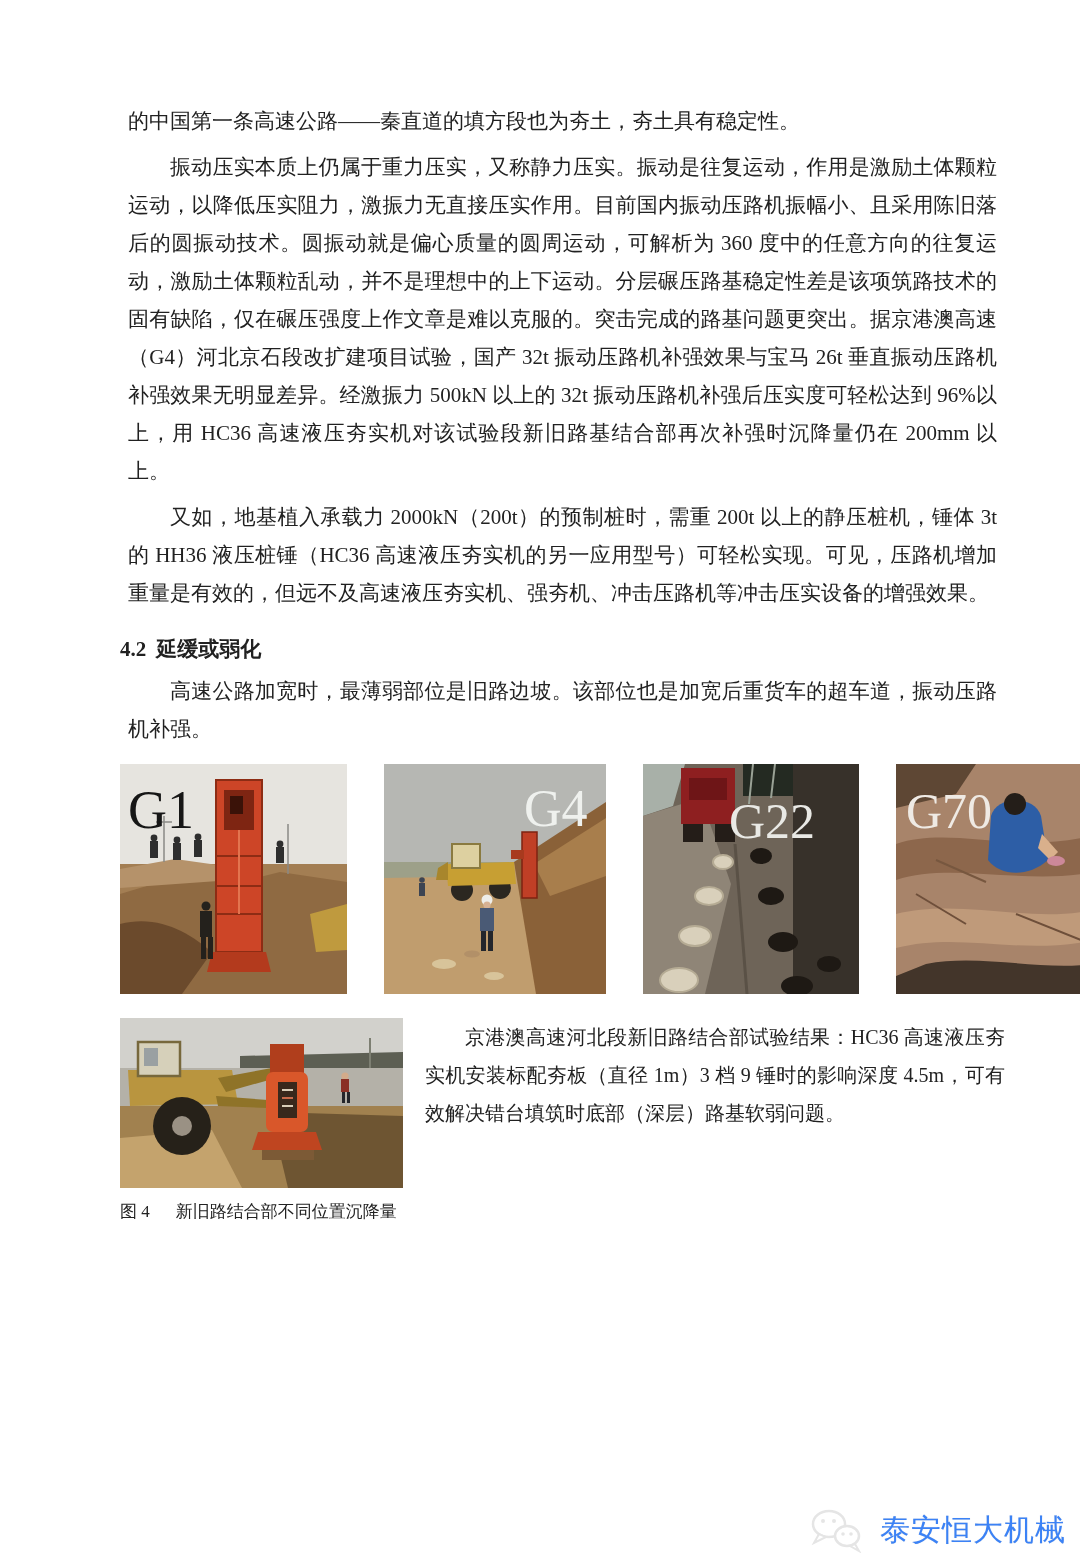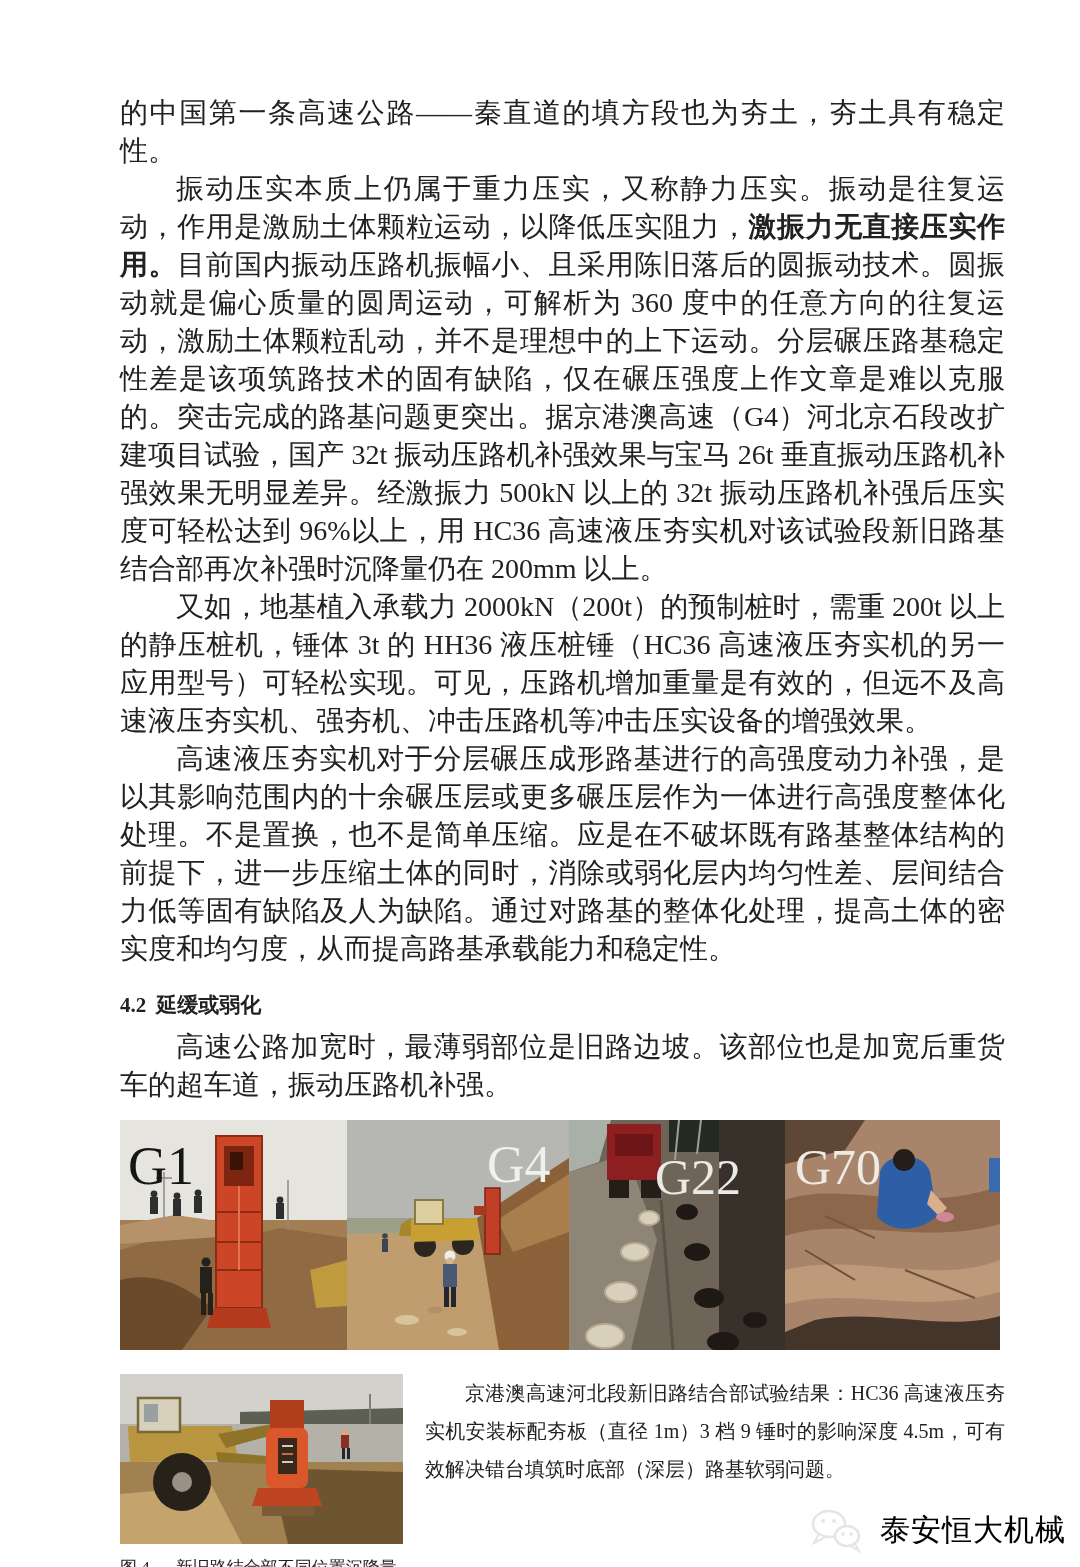--- a/index.html
+++ b/index.html
@@ -3,65 +3,64 @@
 <meta charset="utf-8">
 <style>
   html,body { margin:0; padding:0; }
   body {
     width:1080px; height:1567px; background:#ffffff; position:relative;
     font-family:"Liberation Serif","DejaVu Serif",serif; color:#212121;
     overflow:hidden;
   }
   .content { position:absolute; left:120px; top:94px; width:885px; }
   .content p {
-    margin:0; font-size:28px; line-height:38px; text-align:justify;
+    margin:8px; font-size:21px; line-height:38px; text-align:justify;
     text-indent:2em;
   }
   .content p.noindent { text-indent:0; }
-  b { font-weight:bold; }
+  b { font-weight:normal; }
   h2.section-heading {
     font-size:21px; font-weight:bold; margin:22px 0 8px 0; line-height:30px;
   }
   h2.section-heading .sec-num { margin-right:10px; }
   .figure3 { margin-top:16px; }
-  .photo-strip { display:flex; width:880px; height:230px; }
+  .photo-strip { display:flex; width:880px; height:230px;gap:37px; }
   .photo-strip svg { display:block; flex:0 0 auto; }
   .fig-caption {
     font-size:17px; line-height:24px; margin-top:10px; color:#222;
   }
   .fig-caption .caption-label { margin-right:26px; }
   .two-col { display:flex; margin-top:24px; }
   .fig4-col { width:285px; flex:0 0 auto; }
   .fig4-col .fig-caption { margin-top:8px; }
   .right-col { width:580px; margin-left:20px; flex:0 0 auto; }
   .right-col p {
     margin:0; font-size:20px; line-height:38px; text-align:justify; text-indent:2em;
   }
   .watermark {
     position:absolute; right:14px; bottom:14px;
     display:flex; align-items:center; gap:17px;
-    color:#000000; font-size:30px; letter-spacing:1px;
+    color:#3b82f6; font-size:30px; letter-spacing:1px;
     text-shadow:0 0 1px #dedede;
   }
   .photo-label { font-family:"Liberation Serif","DejaVu Serif",serif; }
 </style>
 </head>
 <body>
 
 <div class="page">
 
   <div class="content">
 
     <p class="noindent">的中国第一条高速公路——秦直道的填方段也为夯土，夯土具有稳定性。</p>
 
     <p><span>振动压实本质上仍属于重力压实，又称静力压实。振动是往复运动，作用是激励土体颗粒运动，以降低压实阻力，</span><b>激振力无直接压实作用。</b><span>目前国内振动压路机振幅小、且采用陈旧落后的圆振动技术。圆振动就是偏心质量的圆周运动，可解析为 360 度中的任意方向的往复运动，激励土体颗粒乱动，并不是理想中的上下运动。分层碾压路基稳定性差是该项筑路技术的固有缺陷，仅在碾压强度上作文章是难以克服的。突击完成的路基问题更突出。据京港澳高速（G4）河北京石段改扩建项目试验，国产 32t 振动压路机补强效果与宝马 26t 垂直振动压路机补强效果无明显差异。经激振力 500kN 以上的 32t 振动压路机补强后压实度可轻松达到 96%以上，用 HC36 高速液压夯实机对该试验段新旧路基结合部再次补强时沉降量仍在 200mm 以上。</span></p>
 
     <p>又如，地基植入承载力 2000kN（200t）的预制桩时，需重 200t 以上的静压桩机，锤体 3t 的 HH36 液压桩锤（HC36 高速液压夯实机的另一应用型号）可轻松实现。可见，压路机增加重量是有效的，但远不及高速液压夯实机、强夯机、冲击压路机等冲击压实设备的增强效果。</p>
 
-    <p>高速液压夯实机对于分层碾压成形路基进行的高强度动力补强，是以其影响范围内的十余碾压层或更多碾压层作为一体进行高强度整体化处理。不是置换，也不是简单压缩。应是在不破坏既有路基整体结构的前提下，进一步压缩土体的同时，消除或弱化层内均匀性差、层间结合力低等固有缺陷及人为缺陷。通过对路基的整体化处理，提高土体的密实度和均匀度，从而提高路基承载能力和稳定性。</p>
 
     <h2 class="section-heading"><span class="sec-num">4.2</span><span>延缓或弱化</span></h2>
 
     <p>高速公路加宽时，最薄弱部位是旧路边坡。该部位也是加宽后重货车的超车道，振动压路机补强。</p>
 
 
     <div class="figure3">
       <div class="photo-strip">
 
         <svg width="227" height="230" viewBox="0 0 227 230">

